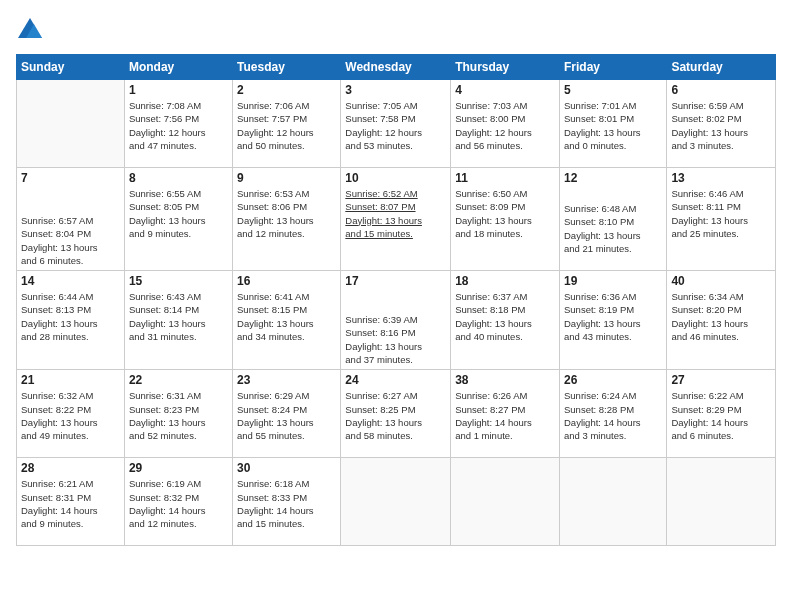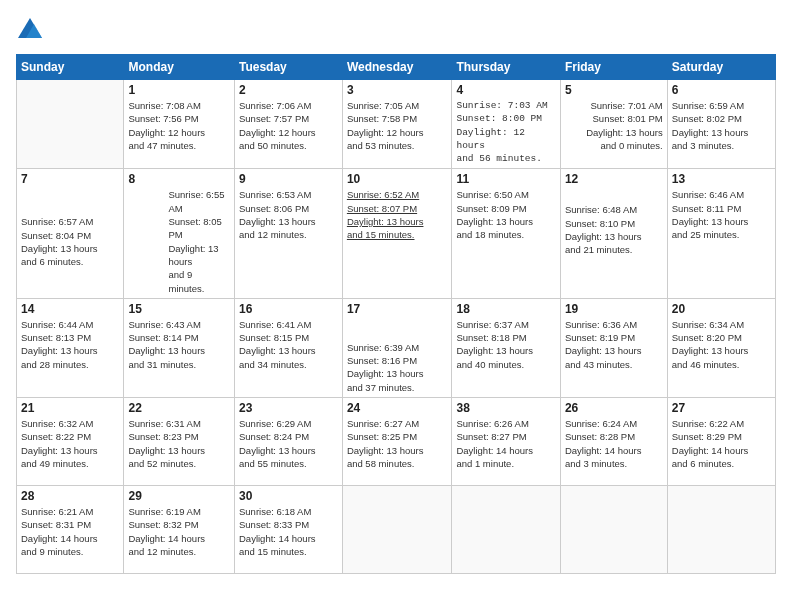--- a/index.html
+++ b/index.html
@@ -151,28 +151,28 @@
           </td>
           <td>
             <span class="day-num">3</span>
             <div class="day-info" style="white-space: pre-line;">Sunrise: 7:05 AM
 Sunset: 7:58 PM
 Daylight: 12 hours
 and 53 minutes.</div>
           </td>
           <td>
             <span class="day-num">4</span>
-            <div class="day-info" style="white-space: pre-line; font-family: Liberation Mono, monospace;">Sunrise: 7:03 AM
+            <div class="day-info" style="white-space: pre-line;">Sunrise: 7:03 AM
 Sunset: 8:00 PM
 Daylight: 12 hours
 and 56 minutes.</div>
           </td>
           <td>
             <span class="day-num">5</span>
-            <div class="day-info" style="white-space: pre-line; text-align: right;">Sunrise: 7:01 AM
+            <div class="day-info" style="white-space: pre-line;">Sunrise: 7:01 AM
 Sunset: 8:01 PM
 Daylight: 13 hours
 and 0 minutes.</div>
           </td>
           <td>
             <span class="day-num">6</span>
             <div class="day-info" style="white-space: pre-line;">Sunrise: 6:59 AM
 Sunset: 8:02 PM
 Daylight: 13 hours
 and 3 minutes.</div>
@@ -181,21 +181,21 @@
         <tr>
           <td>
             <span class="day-num">7</span>
             <div class="day-info" style="white-space: pre-line; margin-top: 29px;">Sunrise: 6:57 AM
 Sunset: 8:04 PM
 Daylight: 13 hours
 and 6 minutes.</div>
           </td>
           <td>
             <span class="day-num">8</span>
-            <div class="day-info" style="white-space: pre-line; margin-left: 40px;">Sunrise: 6:55 AM
+            <div class="day-info" style="white-space: pre-line;">Sunrise: 6:55 AM
 Sunset: 8:05 PM
 Daylight: 13 hours
 and 9 minutes.</div>
           </td>
           <td>
             <span class="day-num">9</span>
             <div class="day-info" style="white-space: pre-line;">Sunrise: 6:53 AM
 Sunset: 8:06 PM
 Daylight: 13 hours
 and 12 minutes.</div>
@@ -266,21 +266,21 @@
 and 40 minutes.</div>
           </td>
           <td>
             <span class="day-num">19</span>
             <div class="day-info" style="white-space: pre-line;">Sunrise: 6:36 AM
 Sunset: 8:19 PM
 Daylight: 13 hours
 and 43 minutes.</div>
           </td>
           <td>
-            <span class="day-num">20</span>
+            <span class="day-num">40</span>
             <div class="day-info" style="white-space: pre-line;">Sunrise: 6:34 AM
 Sunset: 8:20 PM
 Daylight: 13 hours
 and 46 minutes.</div>
           </td>
         </tr>
         <tr>
           <td>
             <span class="day-num">21</span>
             <div class="day-info" style="white-space: pre-line;">Sunrise: 6:32 AM

